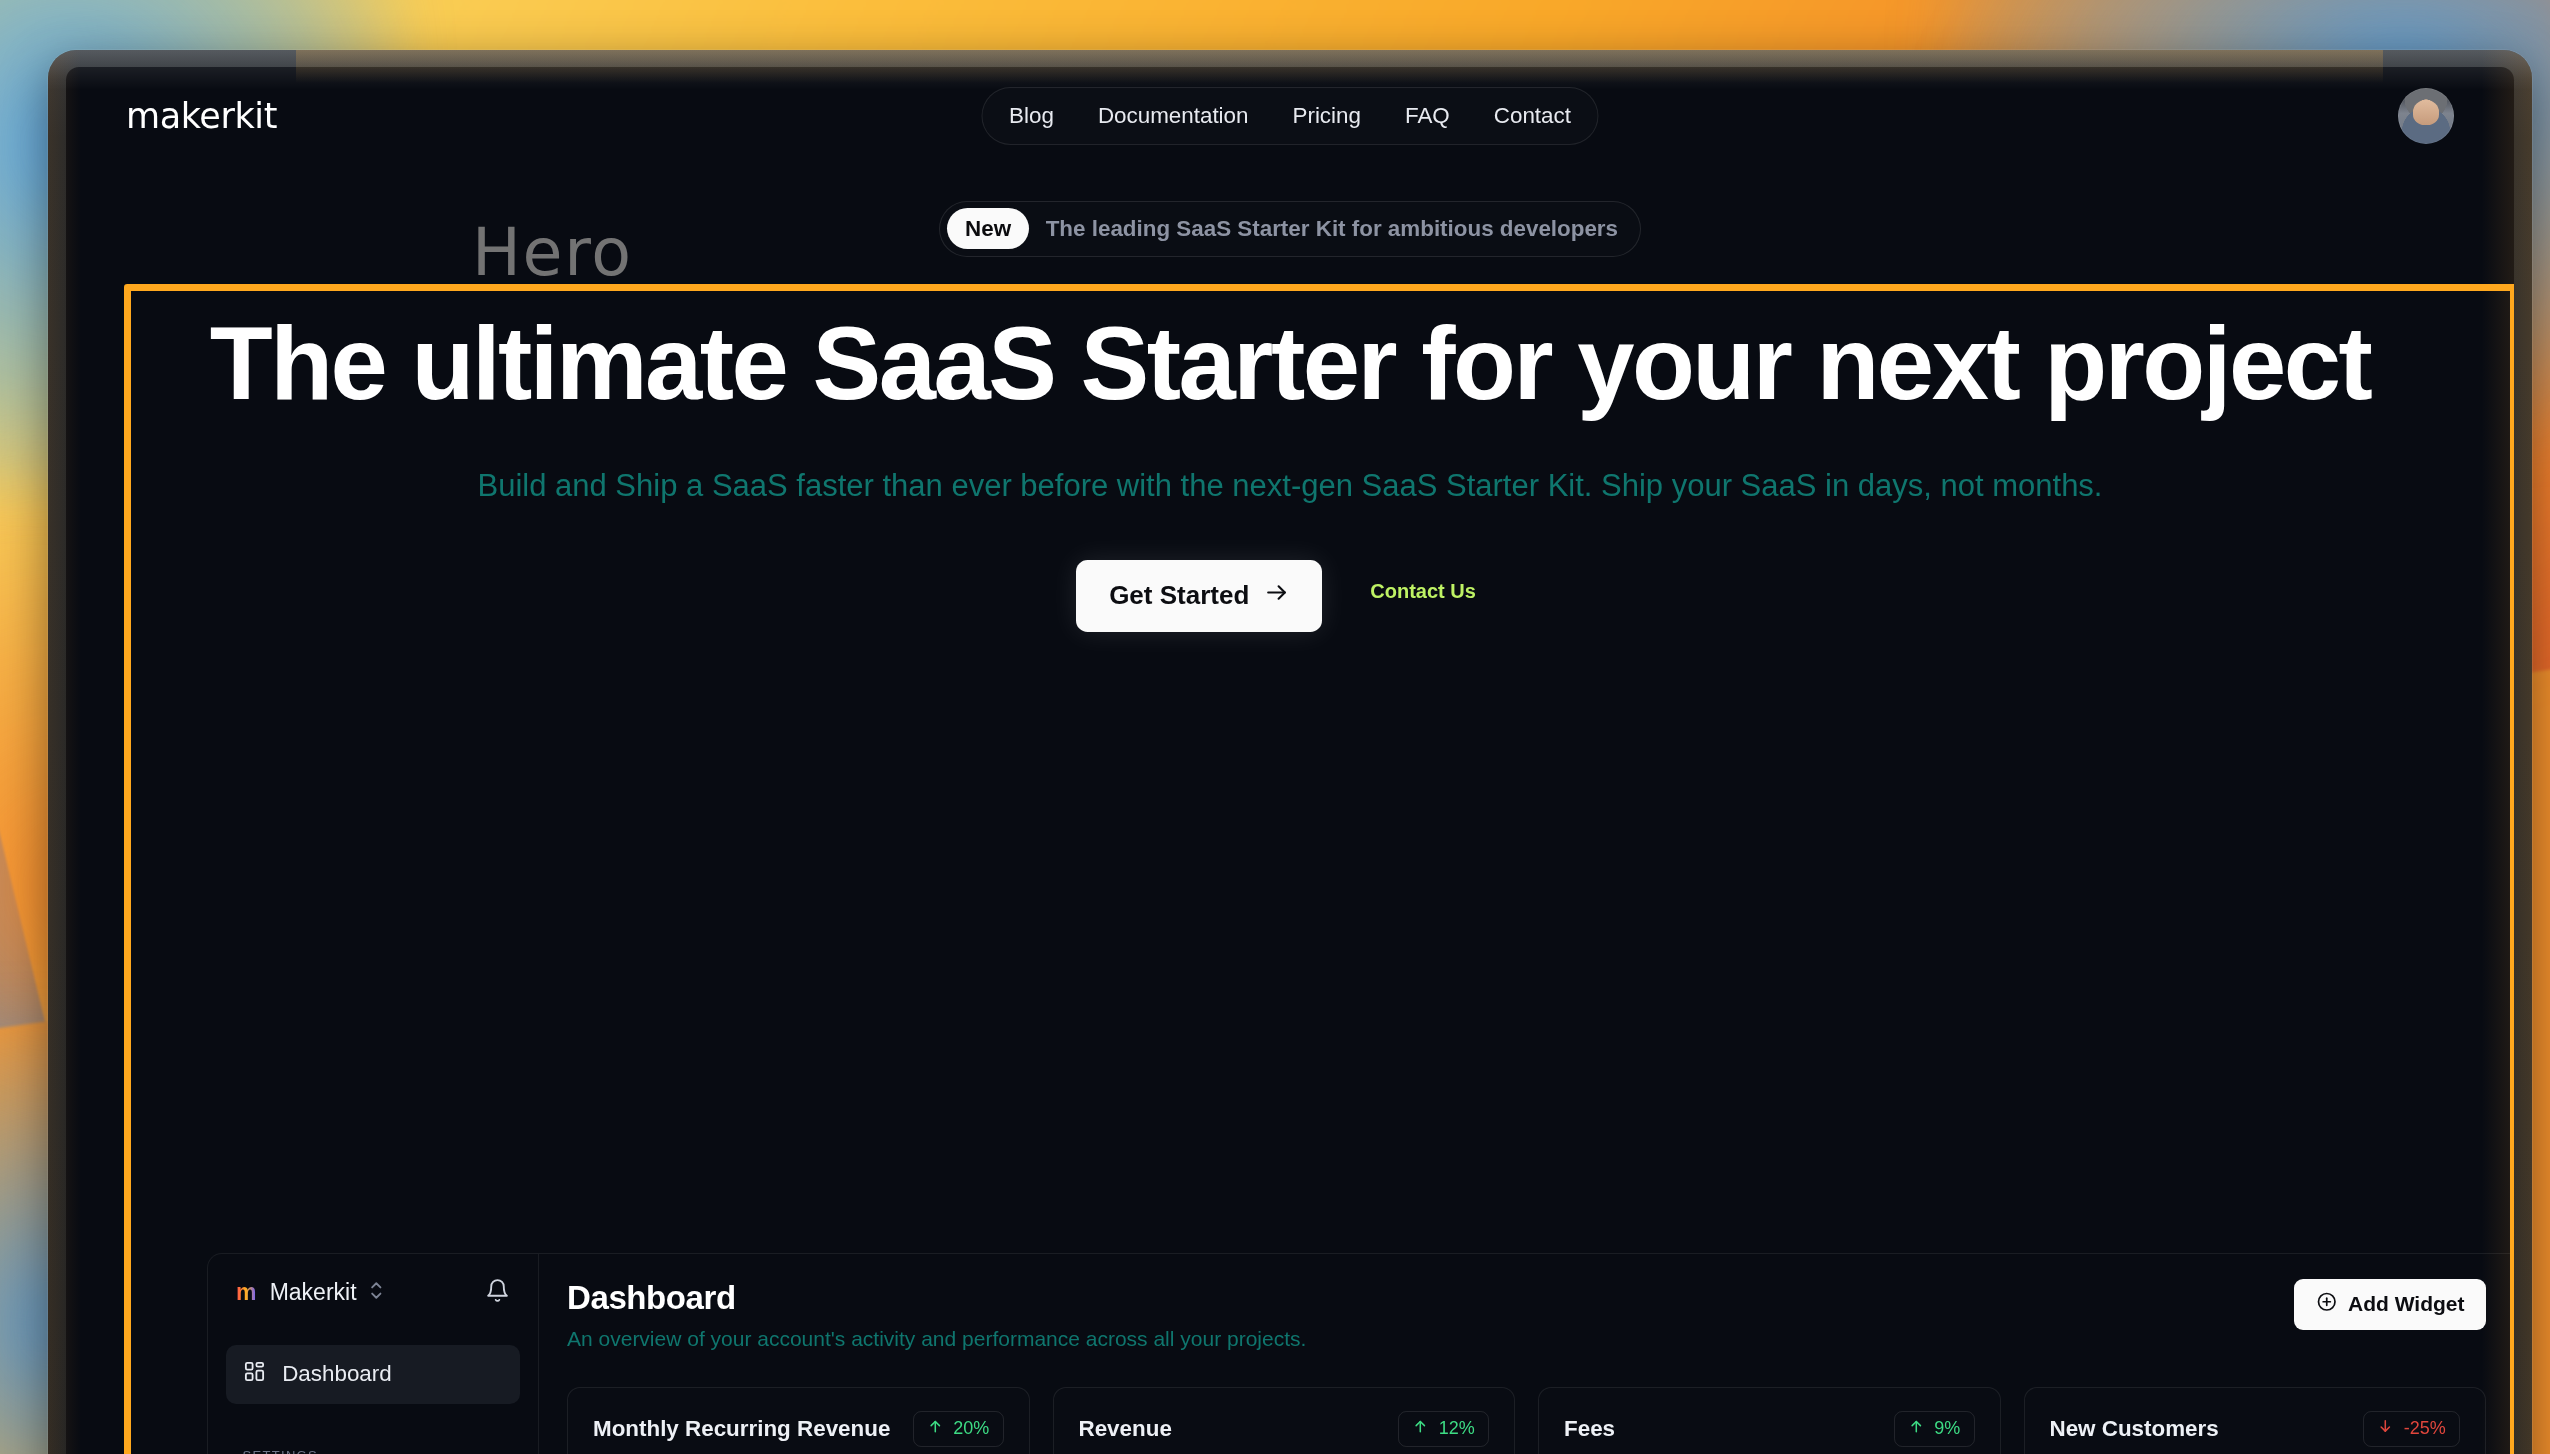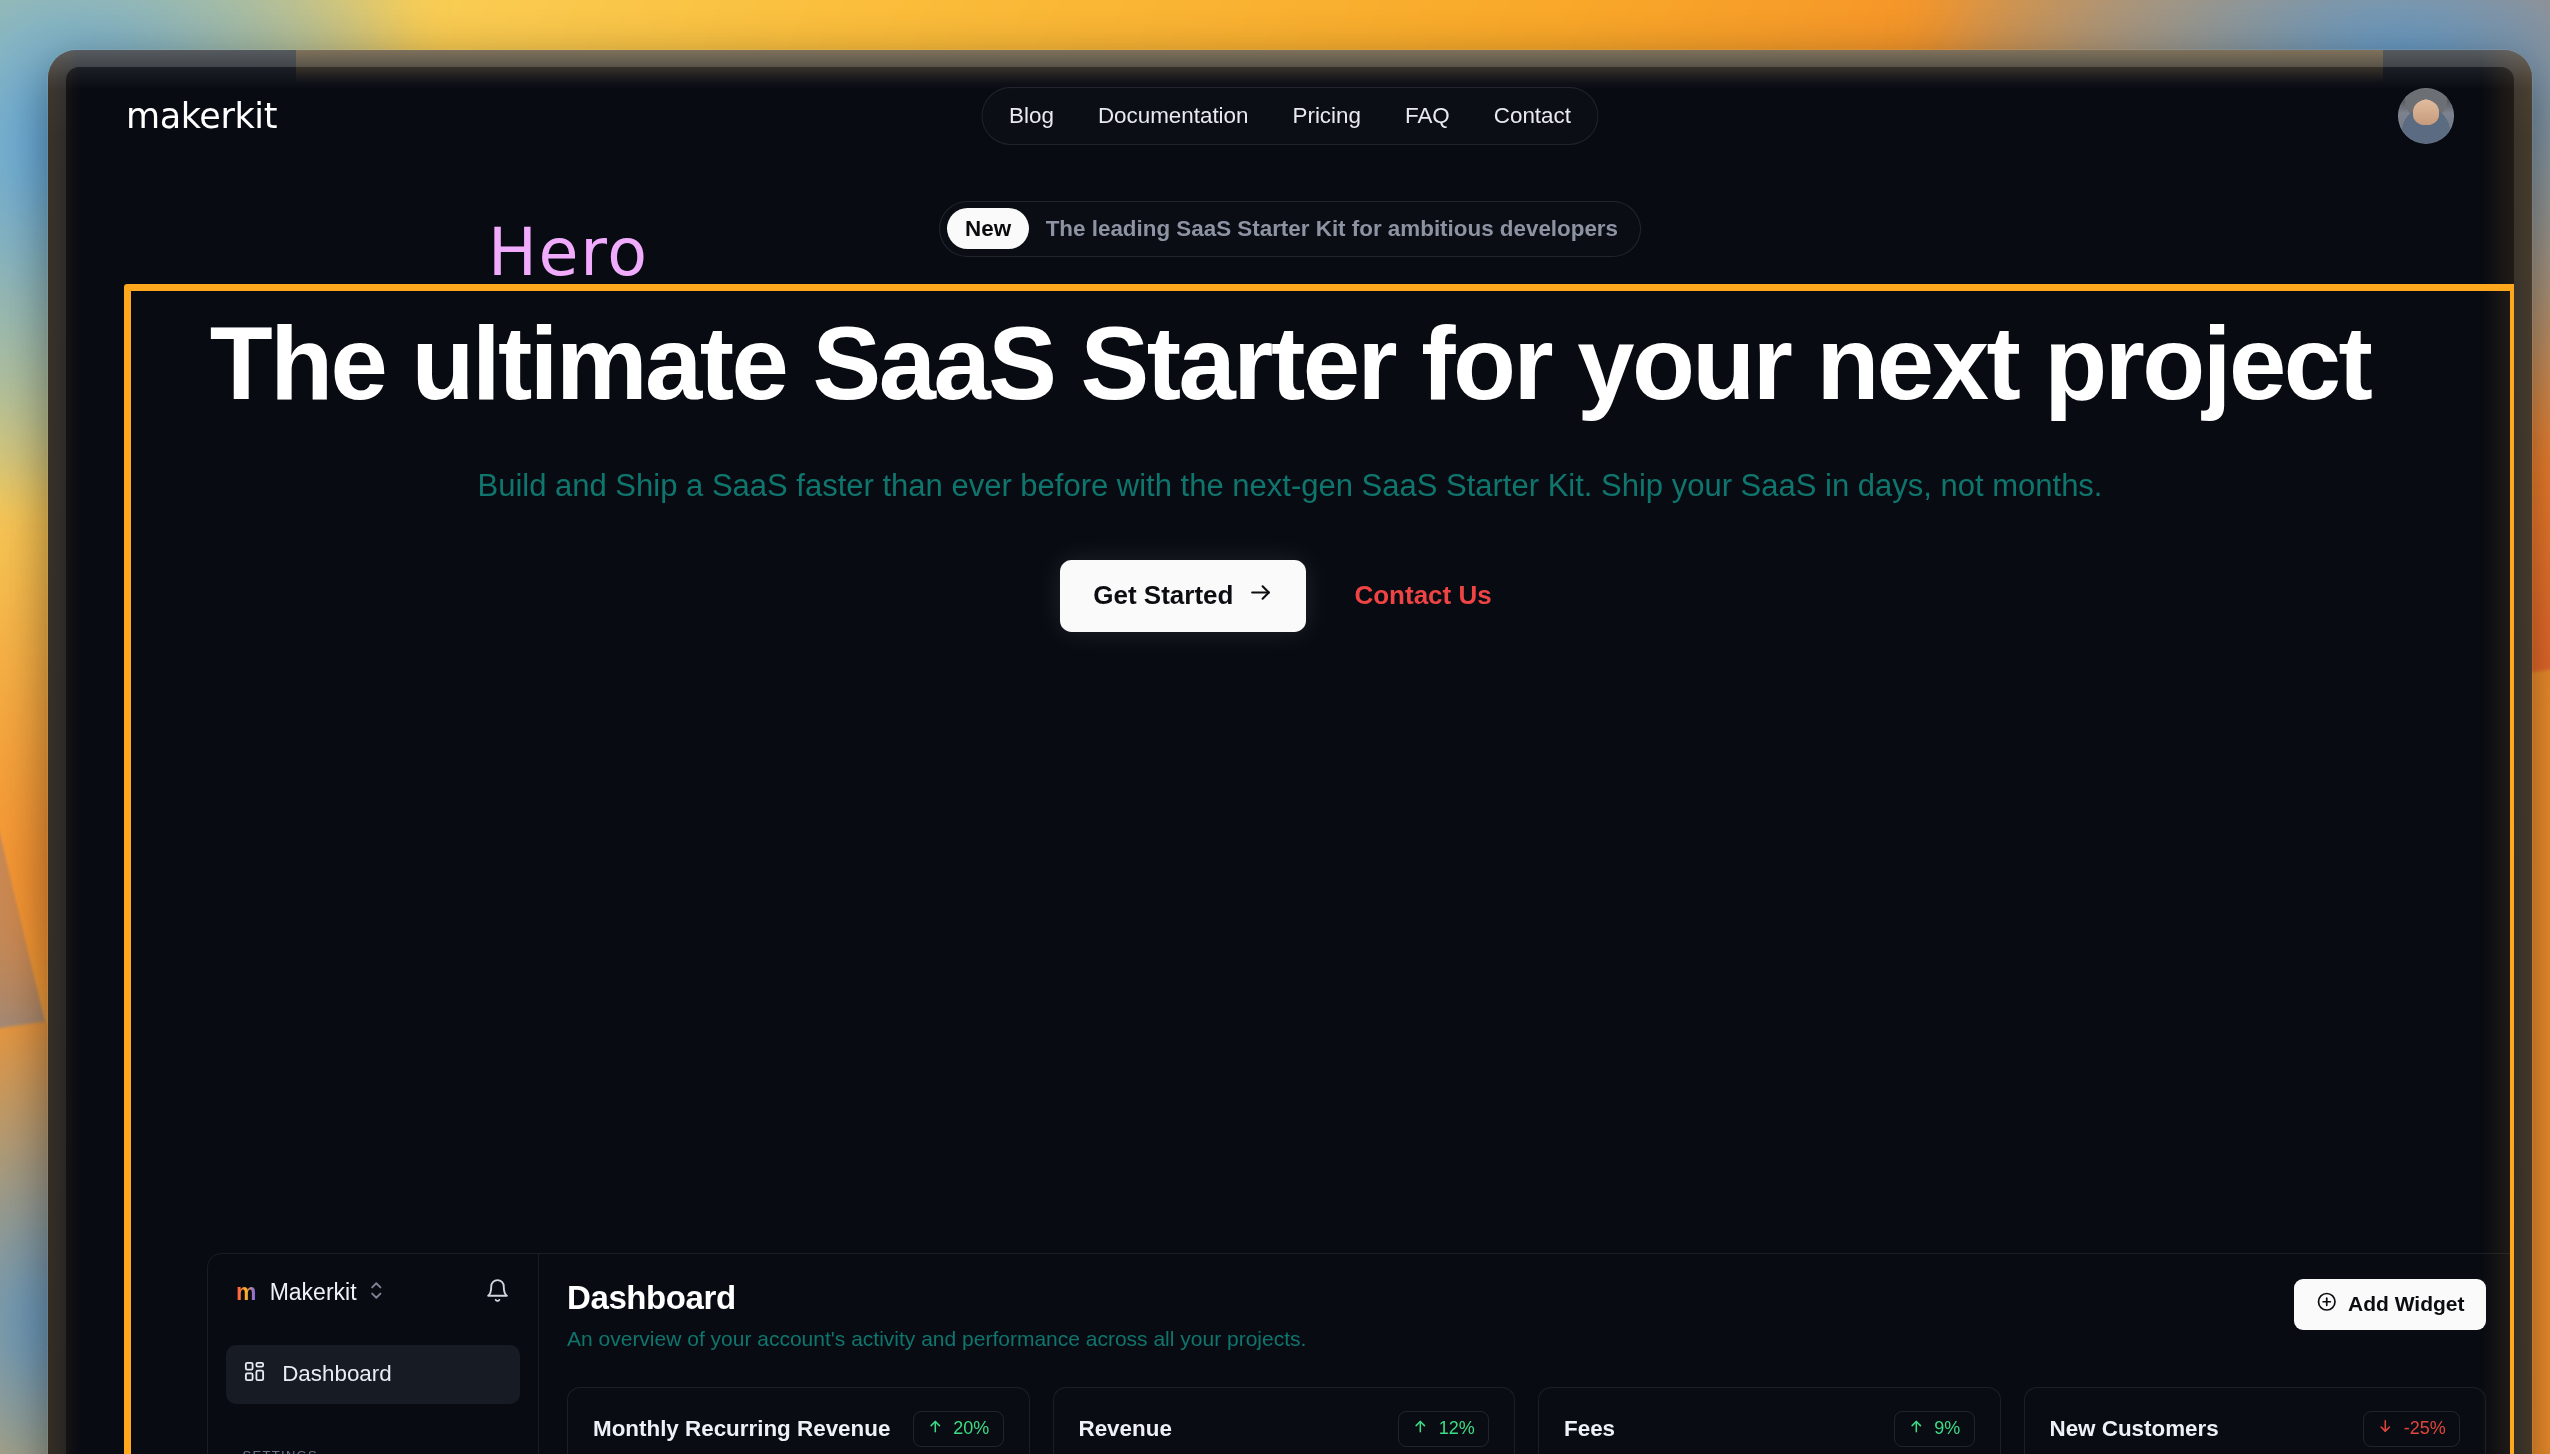--- a/index.html
+++ b/index.html
@@ -127,22 +127,22 @@
     position:relative; overflow:hidden;
   }
   .avatar::after {
     content:""; position:absolute; left:26%; top:22%; width:48%; height:44%;
     border-radius:50% 50% 44% 44%;
     background:linear-gradient(180deg,#e0bb9d,#c69b7c);
   }
 
   
   #hero-label {
-    position:absolute; left:422px; top:153px;
-    font-size:65px; color:#f0abfc; letter-spacing:1.7px;
+    position:absolute; left:406px; top:153px;
+    font-size:65px; color:#737373; letter-spacing:1.7px;
     font-family:"DejaVu Sans", sans-serif; z-index:40;
     line-height:1;
   }
 
   
   #annotation-box {
     position:absolute; left:58px; top:217px; right:-3.3px; bottom:-58px;
     border:7.5px solid #ffa81e; border-radius:3.3px;
     pointer-events:none; z-index:38;
   }
@@ -173,21 +173,21 @@
     font-weight:400;
   }
   #hero-cta { margin-top:51px; display:flex; justify-content:center; align-items:flex-start; gap:20px; }
   #get-started {
     background:#fafafa; color:#0c0d11; font-size:26px; font-weight:700;
     border:none; border-radius:11.6px; padding:20px 33px;
     display:inline-flex; align-items:center; gap:15px; cursor:pointer;
     box-shadow:0 0 28px rgba(255,255,255,.10);
   }
   #contact-us {
-    color:#ef4444; font-size:26px; font-weight:600; text-decoration:none;
+    color:#bef264; font-size:20px; font-weight:600; text-decoration:none;
     padding:20px 28px;
   }
 
   
   #dashboard {
     position:absolute; left:141px; right:0; top:1186px; bottom:0;
     background:#080b12;
     border-top:0.8px solid rgba(255,255,255,.07);
     border-left:0.8px solid rgba(255,255,255,.07);
     border-radius:15px 0 0 0;

